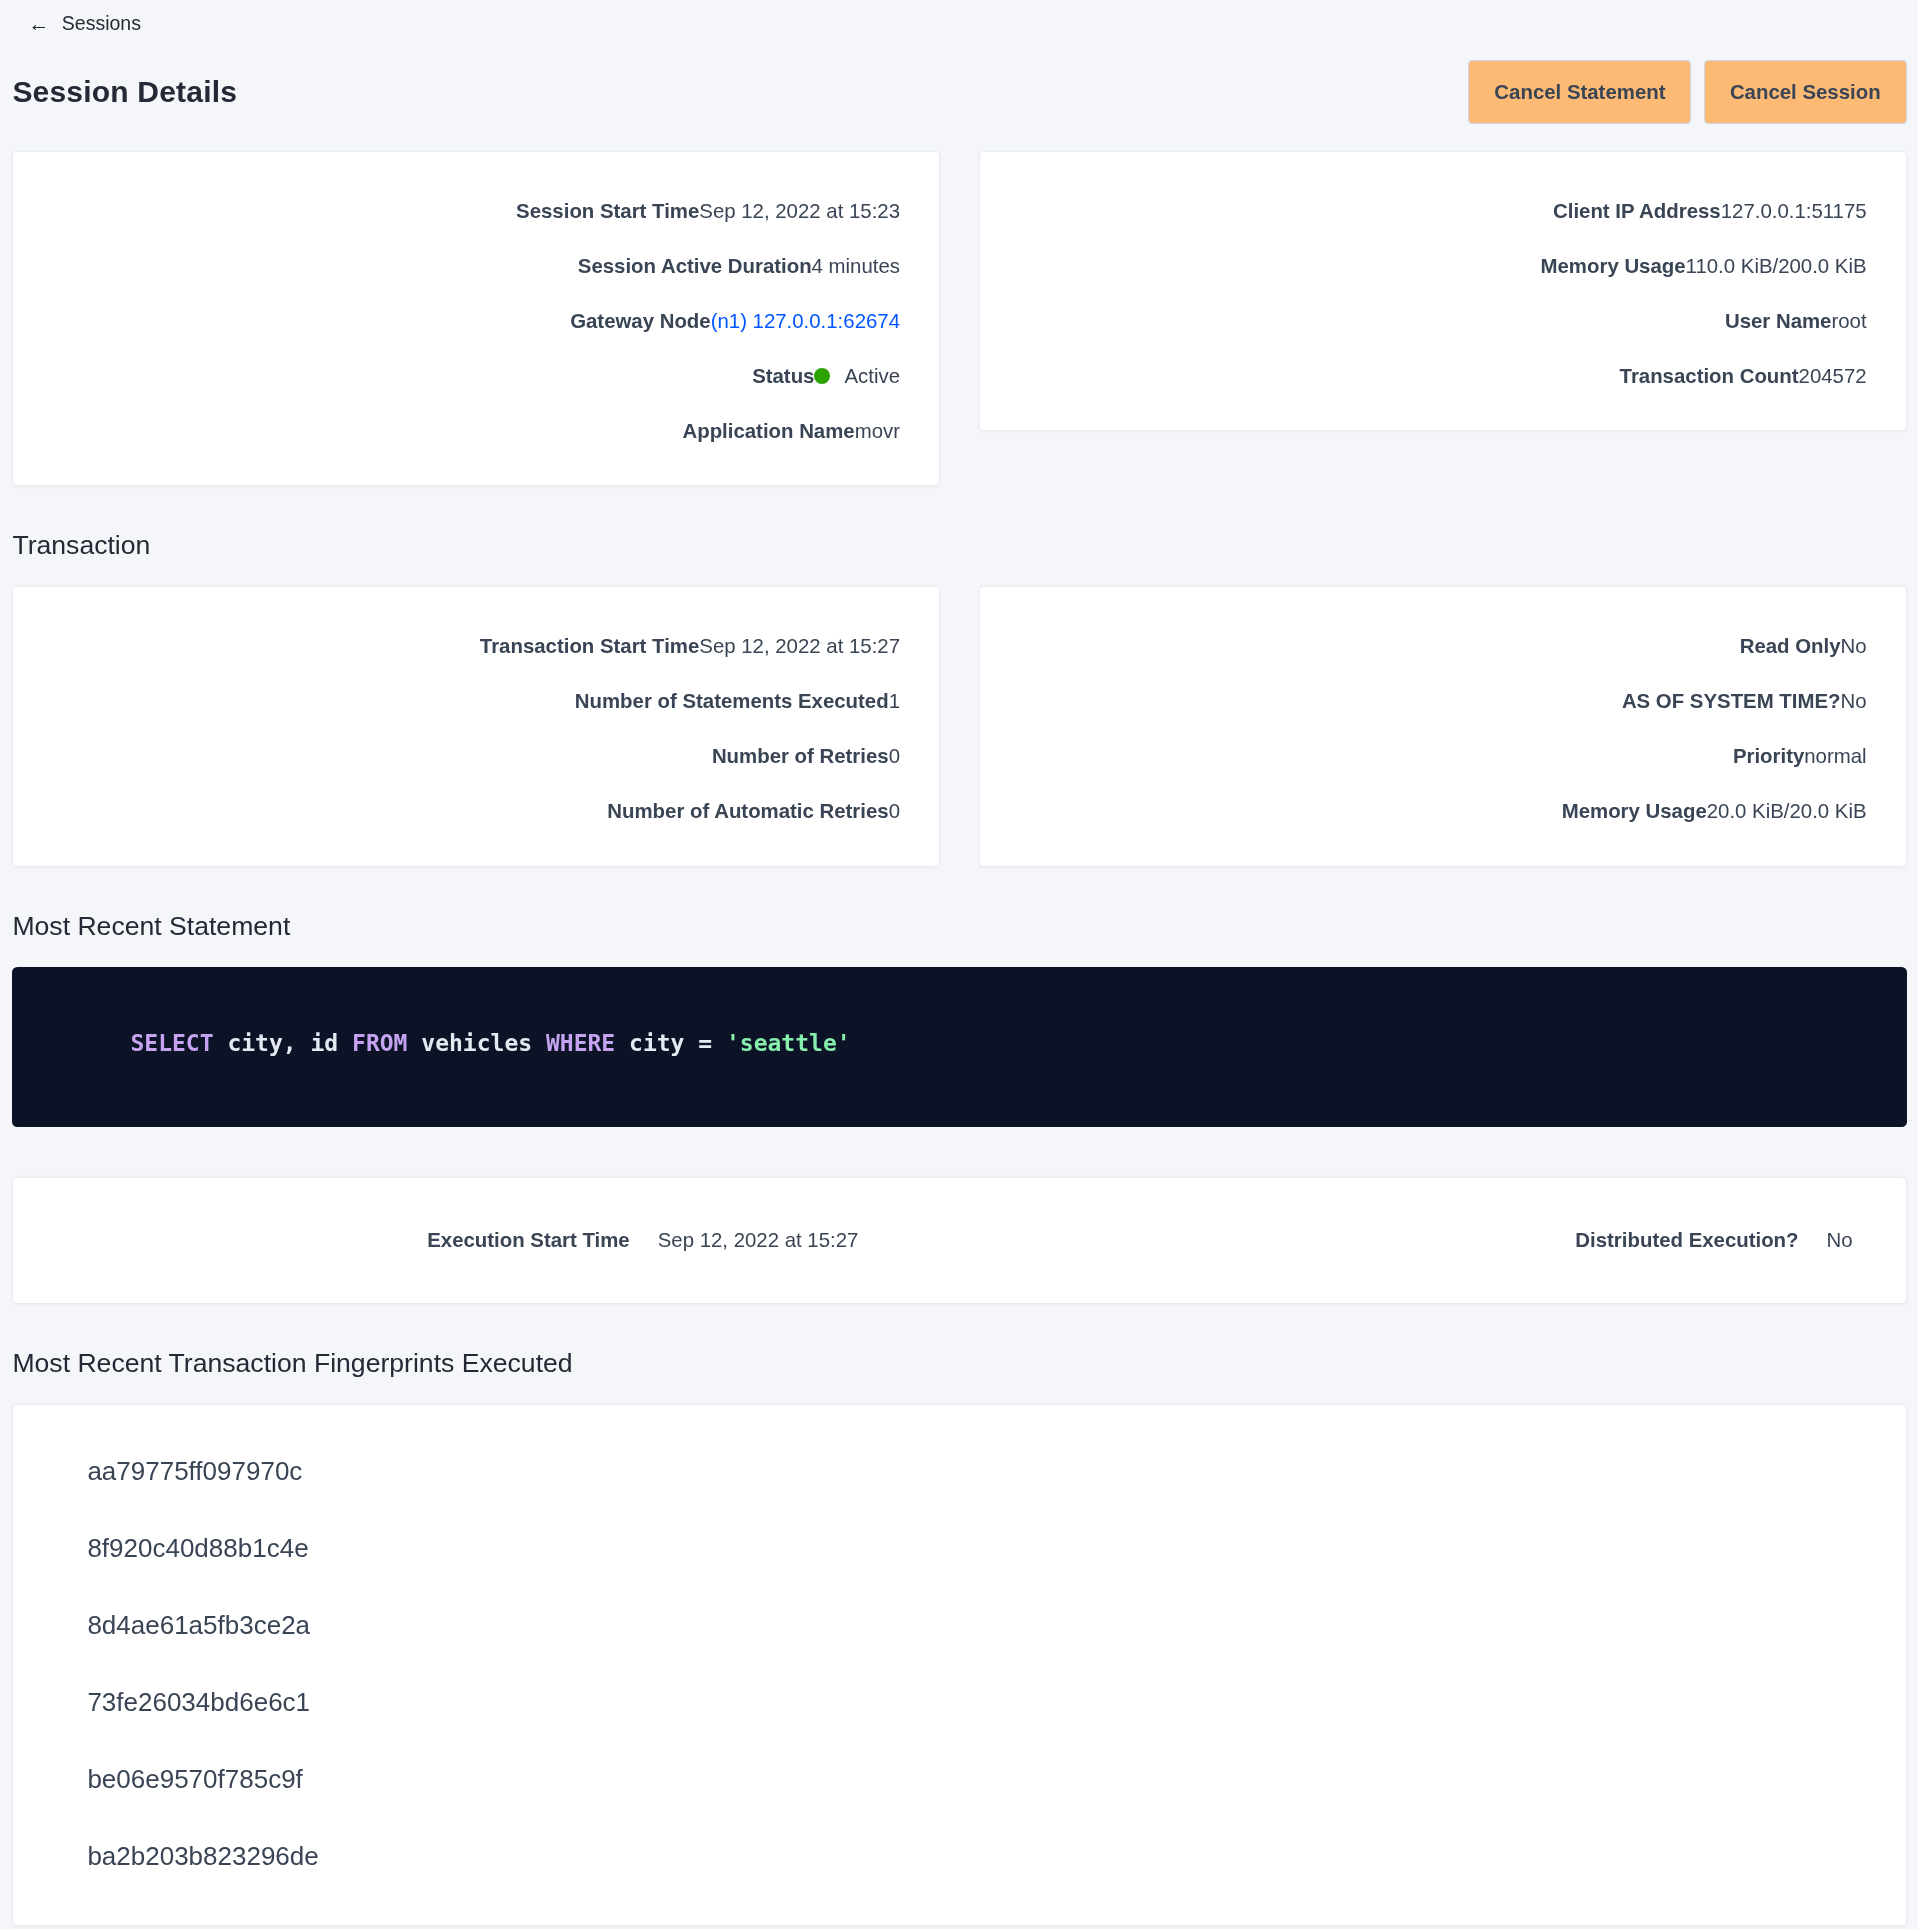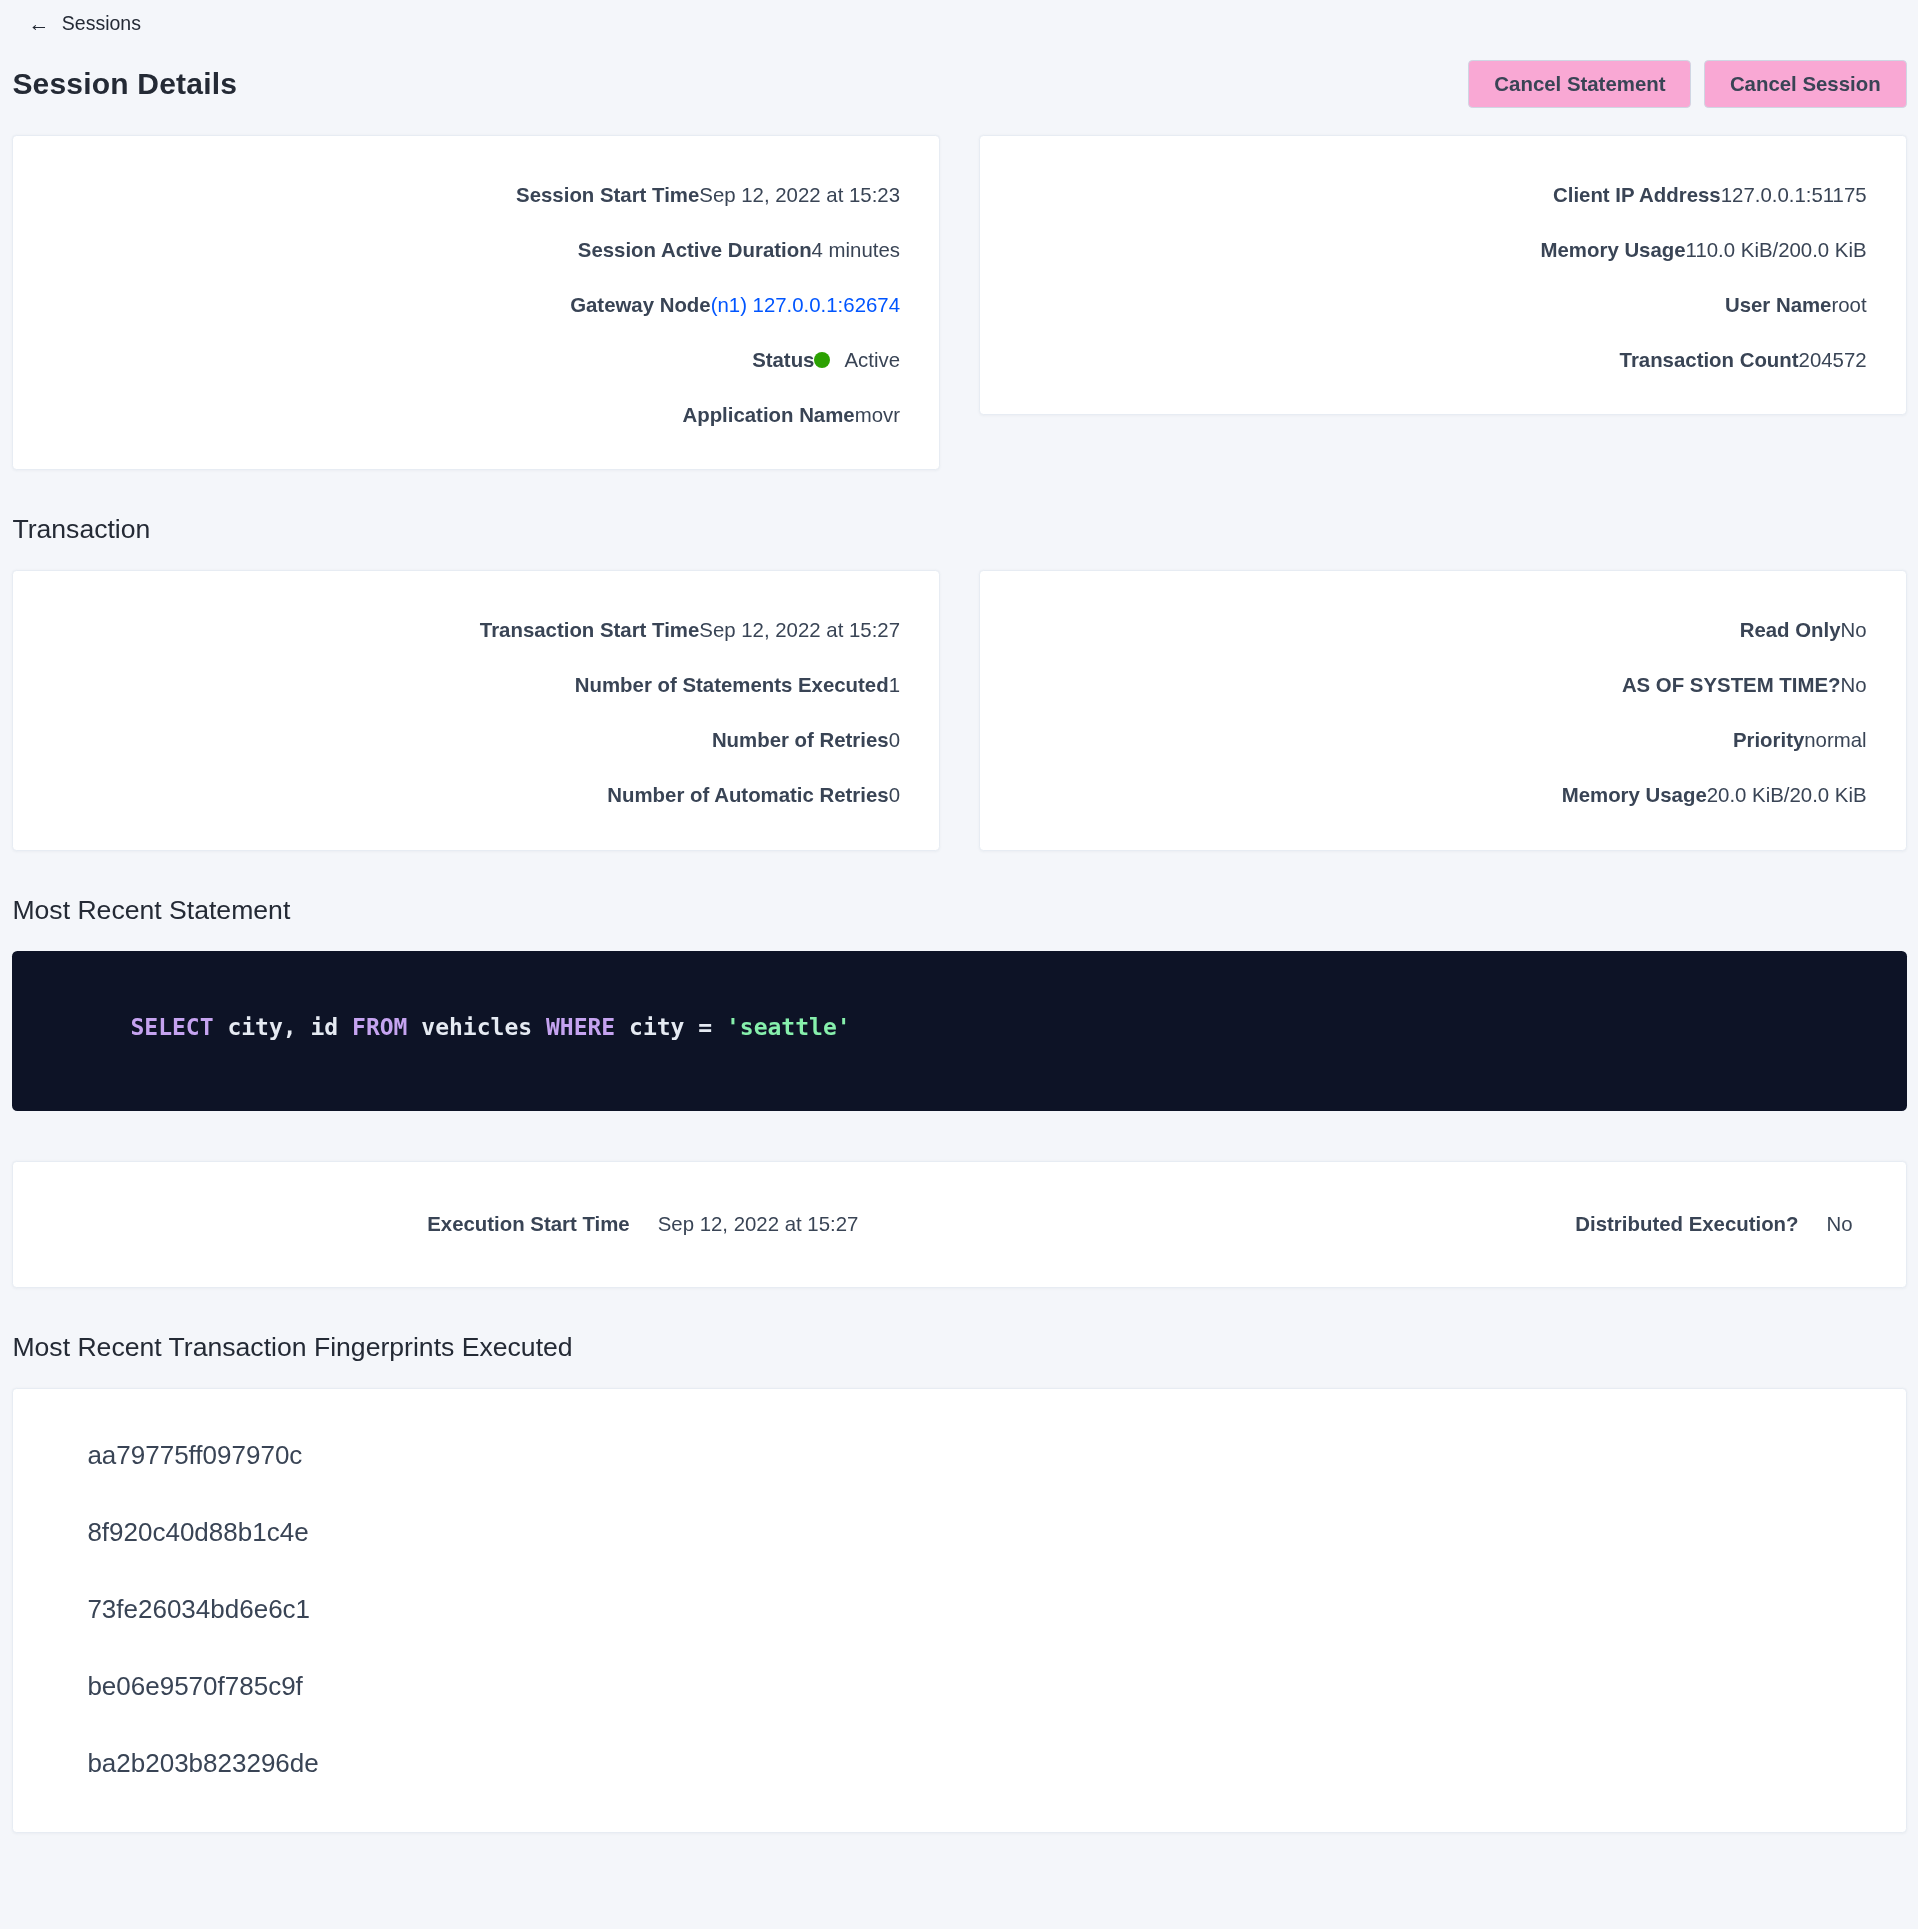--- a/index.html
+++ b/index.html
@@ -23,22 +23,22 @@
   
   .title-row {
     display: flex; justify-content: space-between; align-items: center;
     margin: 19.5px 0 26.6px 0; padding-right: 0; gap: 6px;
   }
   h1.page-title {
     font-size: 30px; font-weight: 700; color: #242a35; letter-spacing: 0.2px;
   }
   .btn-group { display: flex; gap: 12.4px; }
   .btn {
-    background: #f9a8d4; border: 0.9px solid #cfd6e3; border-radius: 4.4px;
-    height: 48px; padding: 0 25px; font-family: "Liberation Sans", sans-serif;
+    background: #fdba74; border: 0.9px solid #cfd6e3; border-radius: 4.4px;
+    height: 64px; padding: 0 25px; font-family: "Liberation Sans", sans-serif;
     font-size: 20.4px; font-weight: 700; color: #394455; cursor: pointer;
   }
 
   
   .two-col { display: grid; grid-template-columns: 1fr 1fr; column-gap: 39px; align-items: start; }
   .card {
     background: #ffffff; border: 0.9px solid #e7ecf3; border-radius: 4.4px;
     box-shadow: 0 0.9px 2.7px rgba(60, 70, 90, 0.05);
     padding: 32px 39px 26.6px 43px;
   }
@@ -212,19 +212,20 @@
     <div class="kv-row">
       <span class="kv-label">Distributed Execution?</span>
       <span class="kv-value">No</span>
     </div>
   </div>
 
   <h2 class="section-title fp-section-title">Most Recent Transaction Fingerprints Executed</h2>
   <div class="card fp-card">
     <div class="fp-item">aa79775ff097970c</div>
     <div class="fp-item">8f920c40d88b1c4e</div>
+    <div class="fp-item">8d4ae61a5fb3ce2a</div>
     <div class="fp-item">73fe26034bd6e6c1</div>
     <div class="fp-item">be06e9570f785c9f</div>
     <div class="fp-item">ba2b203b823296de</div>
   </div>
 
 </div>
 
 
 </body></html>

